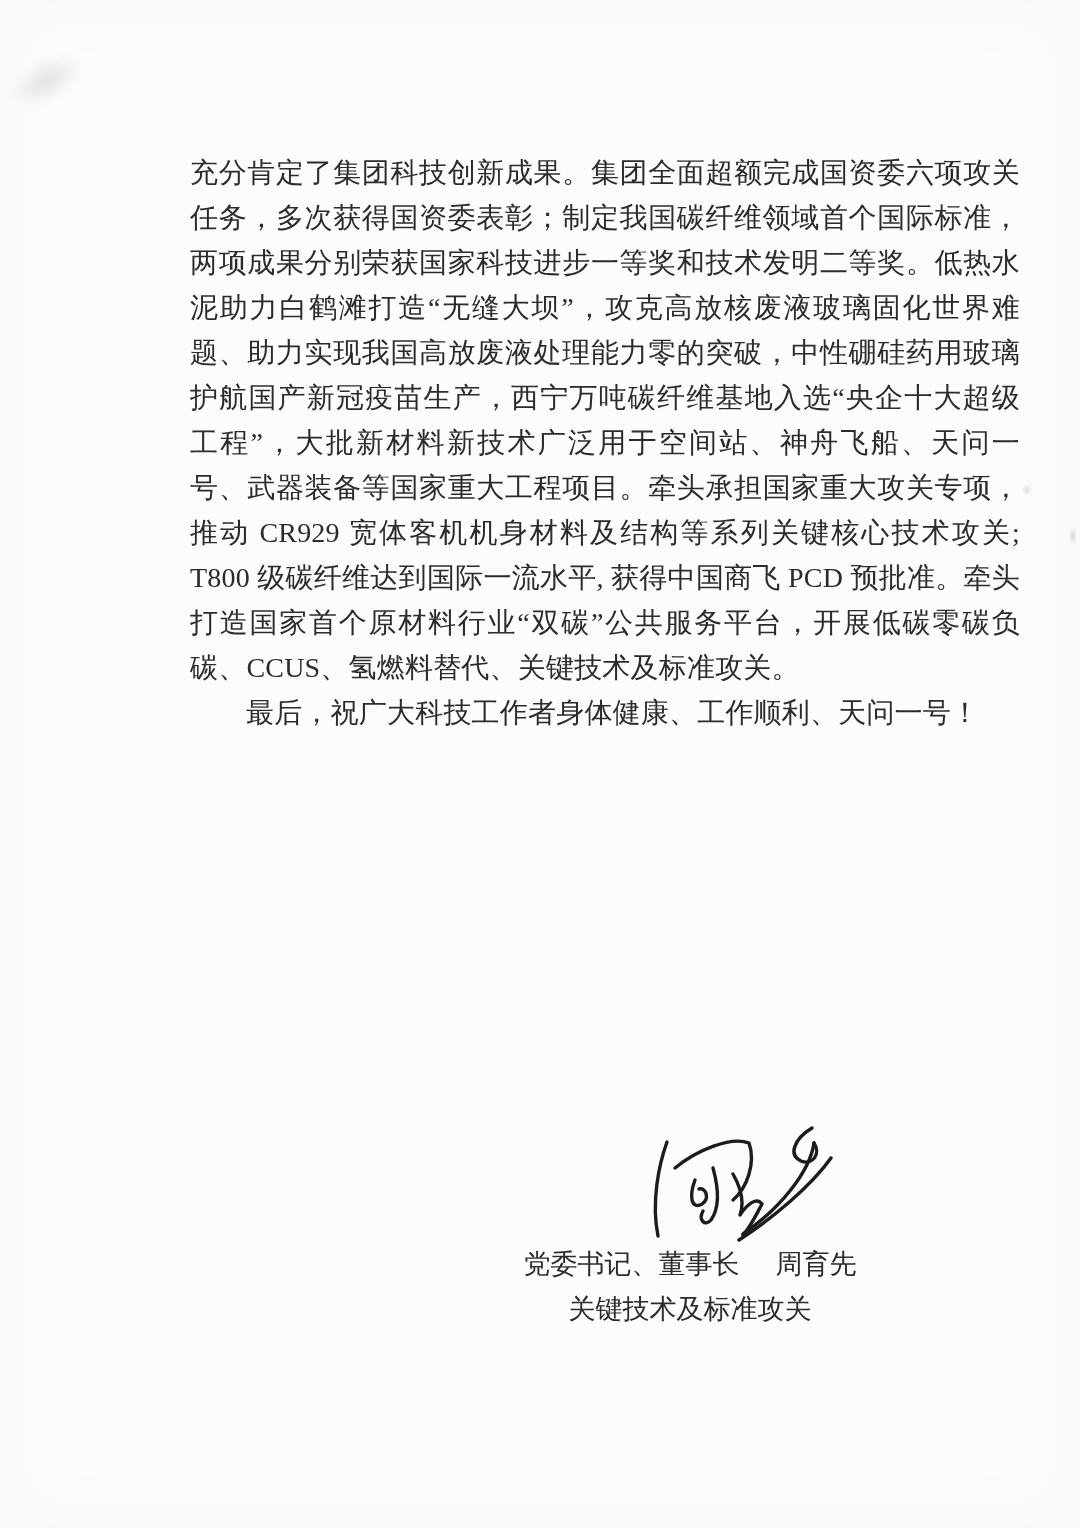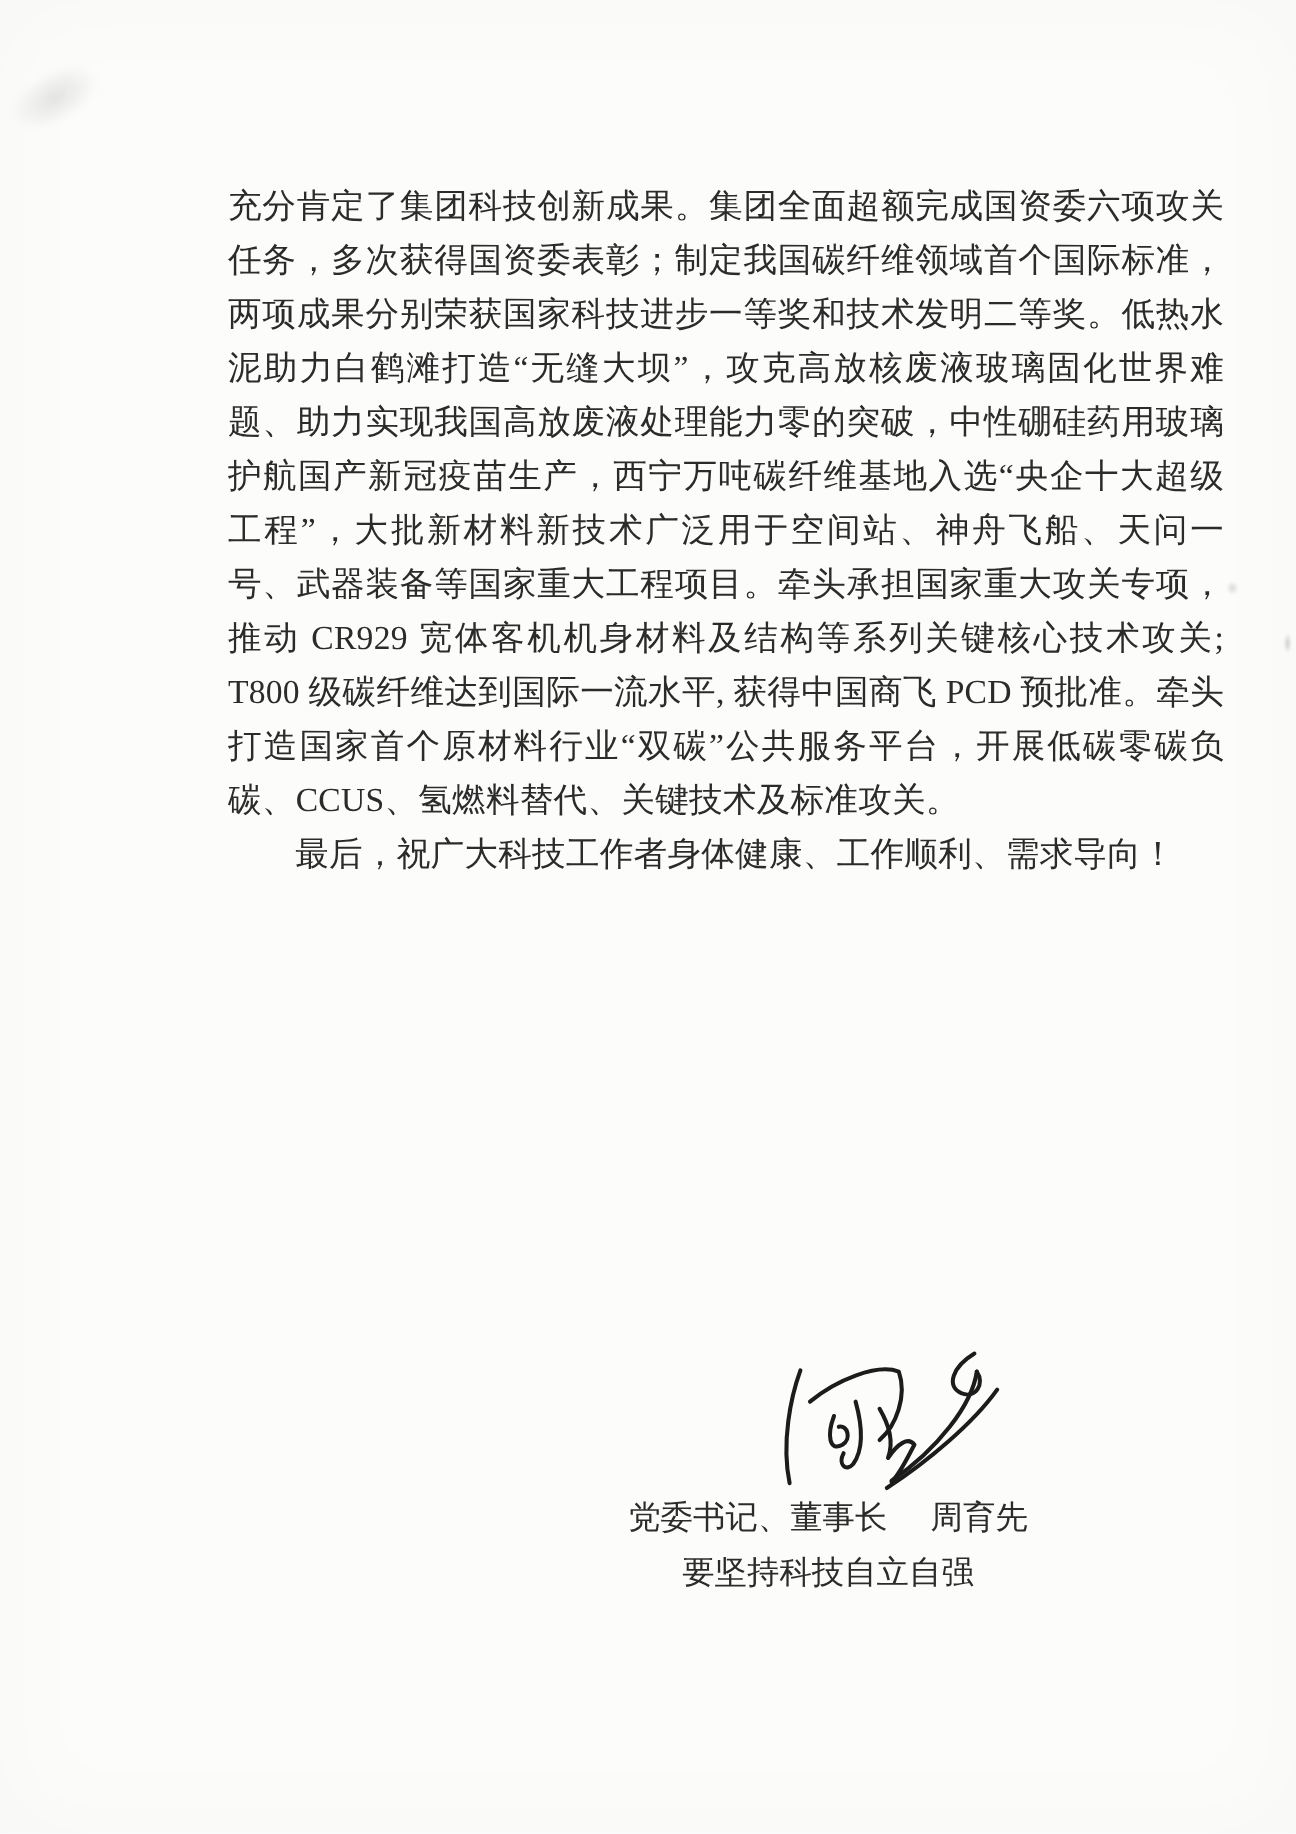--- a/index.html
+++ b/index.html
@@ -108,37 +108,37 @@
 <body>
 
 <div class="page">
 
   <div class="smudge"></div>
   <div class="speck-a"></div>
   <div class="speck-b"></div>
 
   <div class="body-text">
     <p class="para">充分肯定了集团科技创新成果。集团全面超额完成国资委六项攻关任务，多次获得国资委表彰；制定我国碳纤维领域首个国际标准，两项成果分别荣获国家科技进步一等奖和技术发明二等奖。低热水泥助力白鹤滩打造“无缝大坝”，攻克高放核废液玻璃固化世界难题、助力实现我国高放废液处理能力零的突破，中性硼硅药用玻璃护航国产新冠疫苗生产，西宁万吨碳纤维基地入选“央企十大超级工程”，大批新材料新技术广泛用于空间站、神舟飞船、天问一号、武器装备等国家重大工程项目。牵头承担国家重大攻关专项，推动 CR929 宽体客机机身材料及结构等系列关键核心技术攻关; T800 级碳纤维达到国际一流水平, 获得中国商飞 PCD 预批准。牵头打造国家首个原材料行业“双碳”公共服务平台，开展低碳零碳负碳、CCUS、氢燃料替代、关键技术及标准攻关。</p>
-    <p class="para indent">最后，祝广大科技工作者身体健康、工作顺利、需求导向！</p>
+    <p class="para indent">最后，祝广大科技工作者身体健康、工作顺利、天问一号！</p>
   </div>
 
   <svg class="signature-graphic" viewBox="0 0 200 135" aria-label="周育先">
     <path d="M22,26 C14,48 6,86 13,120"></path>
     <path d="M30,52 C52,34 86,20 104,27 C111,47 102,72 88,84"></path>
     <path d="M50,64 C44,80 46,94 57,88 C65,83 61,71 54,73"></path>
     <path d="M68,52 C73,70 76,90 66,104 C60,111 53,104 58,95"></path>
     <path d="M88,58 C96,72 100,85 95,99 C103,87 112,81 117,88 C111,99 105,112 98,119"></path>
     <path d="M167,12 C149,23 143,39 156,45 C168,50 176,37 169,27"></path>
     <path d="M169,27 C165,55 136,92 98,118"></path>
     <path d="M186,42 C166,70 128,102 94,124"></path>
   </svg>
 
   <div class="sig-text">
     <div class="sig-line">
       <span class="sig-line1">
         <span>党委书记、董事长</span>
         <span>周育先</span>
       </span>
     </div>
-    <div class="sig-line">要坚持科技自立自强</div>
+    <div class="sig-line">关键技术及标准攻关</div>
   </div>
 
 </div>
 
 </body></html>

